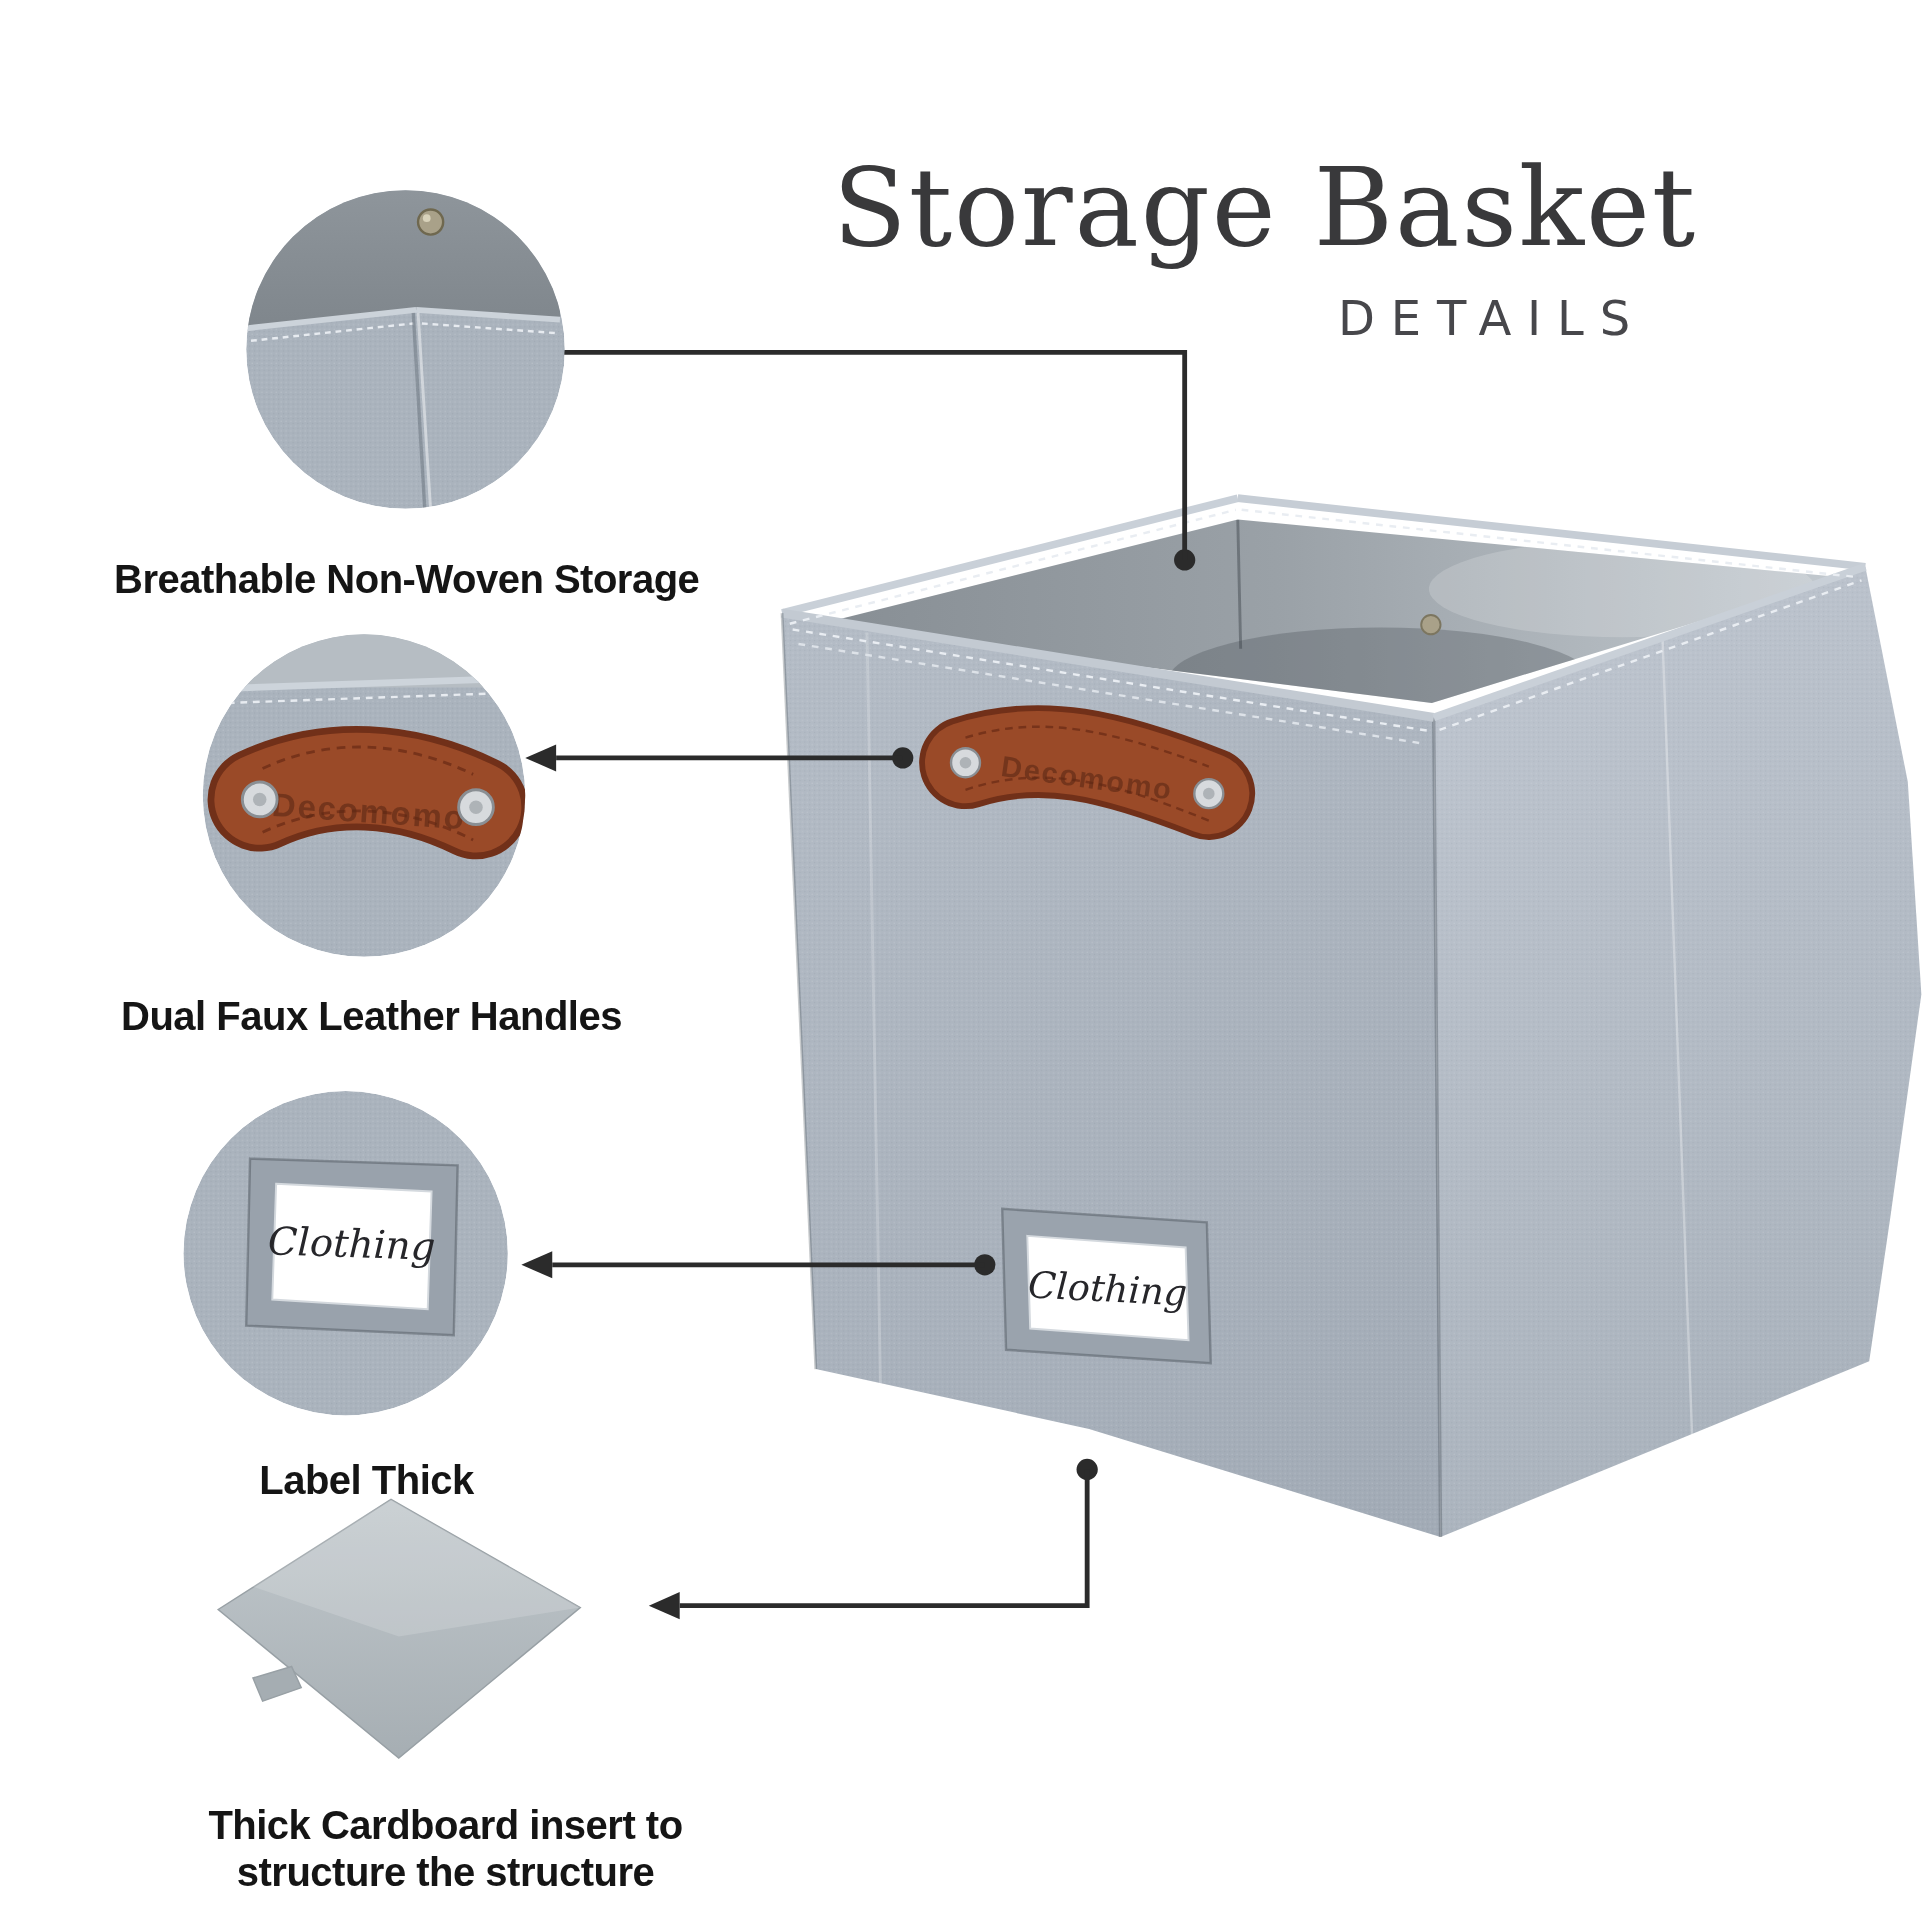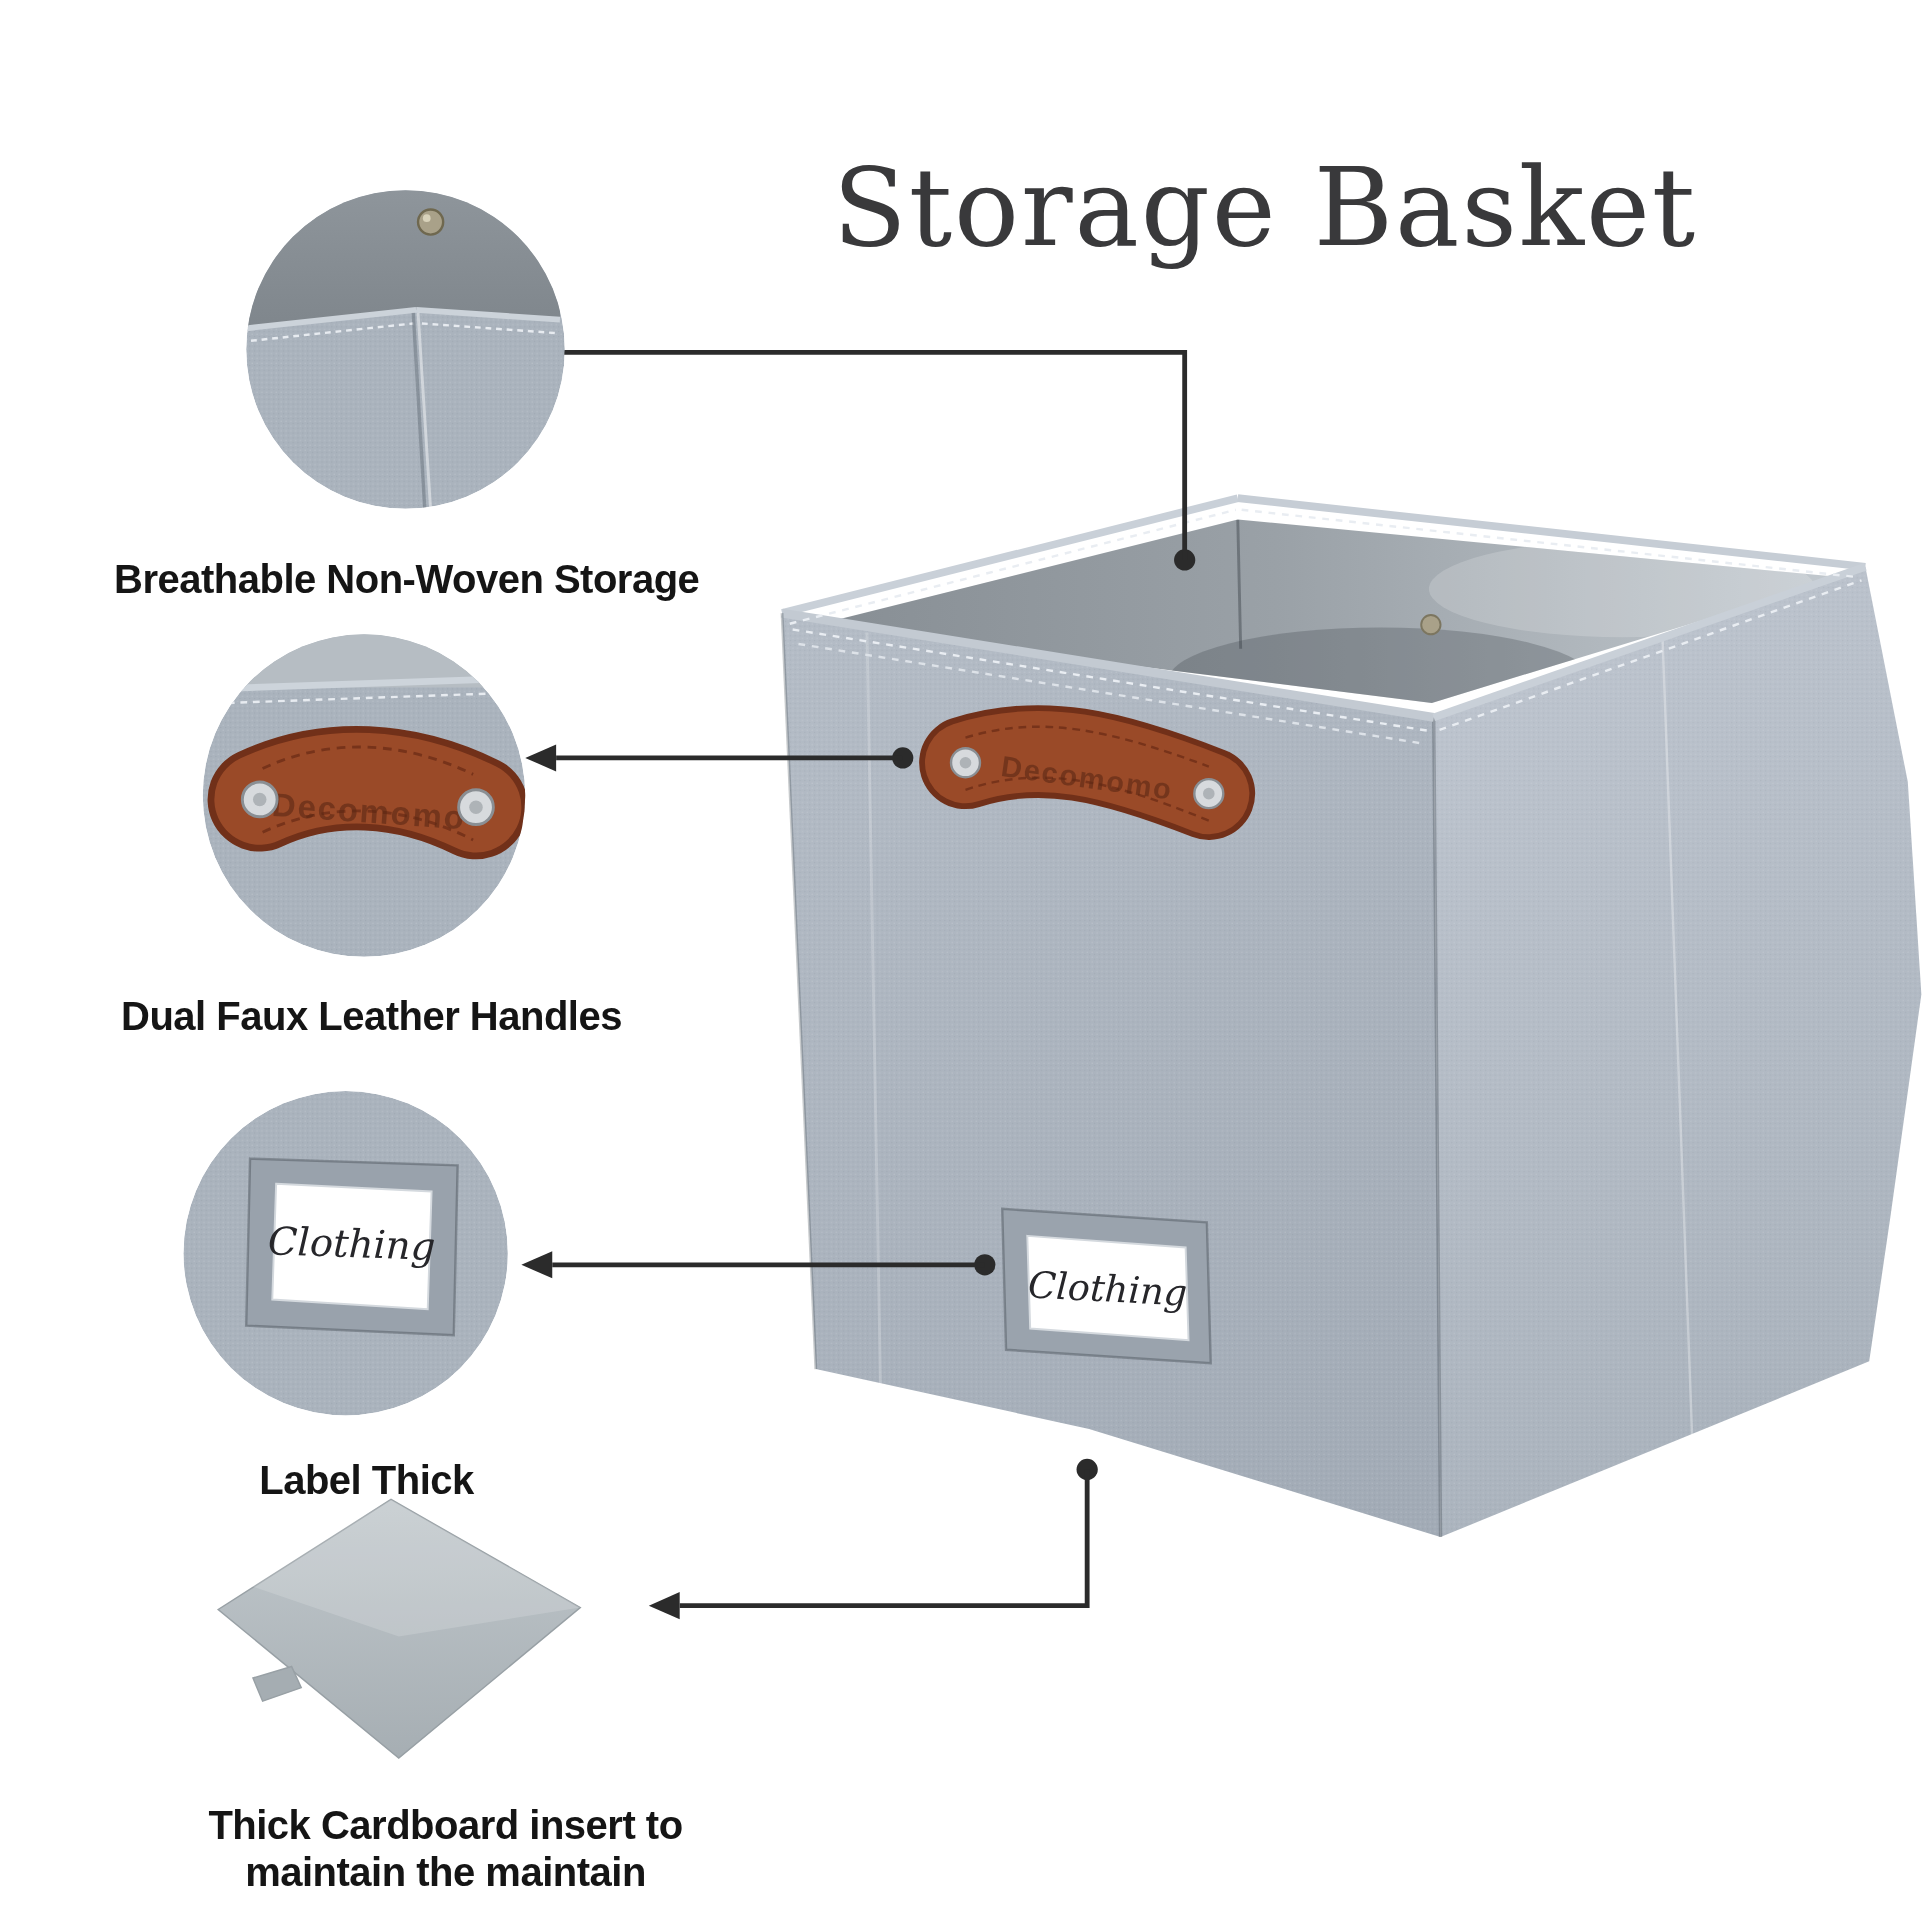--- a/index.html
+++ b/index.html
@@ -18,27 +18,28 @@
   .cap2{left:82px;top:993px;width:579px;}
   .cap3{left:77px;top:1457px;width:579px;}
   .cap4{left:156px;top:1802px;width:579px;}
 </style>
 </head>
 <body>
 
 <div class="page">
 
   <div class="title">Storage Basket</div>
+  <div class="subtitle">DETAILS</div>
 
   <div class="caption cap1">Breathable Non-Woven Storage</div>
   <div class="caption cap2">Dual Faux Leather Handles</div>
   <div class="caption cap3">Label Thick</div>
   <div class="caption cap4">
     <div>Thick Cardboard insert to</div>
-    <div>maintain the maintain</div>
+    <div>structure the structure</div>
   </div>
 
   <svg class="scene" viewBox="0 0 2000 2000">
     <defs>
       <pattern id="weave" width="5" height="5" patternUnits="userSpaceOnUse">
         <circle cx="1.2" cy="1.2" r="0.75" fill="rgba(255,255,255,0.28)"></circle>
         <circle cx="3.6" cy="3.6" r="0.75" fill="rgba(62,74,90,0.16)"></circle>
       </pattern>
       <linearGradient id="gradInterior" gradientUnits="userSpaceOnUse" x1="842" y1="620" x2="1908" y2="620">
         <stop offset="0" stop-color="#878e94"></stop>

